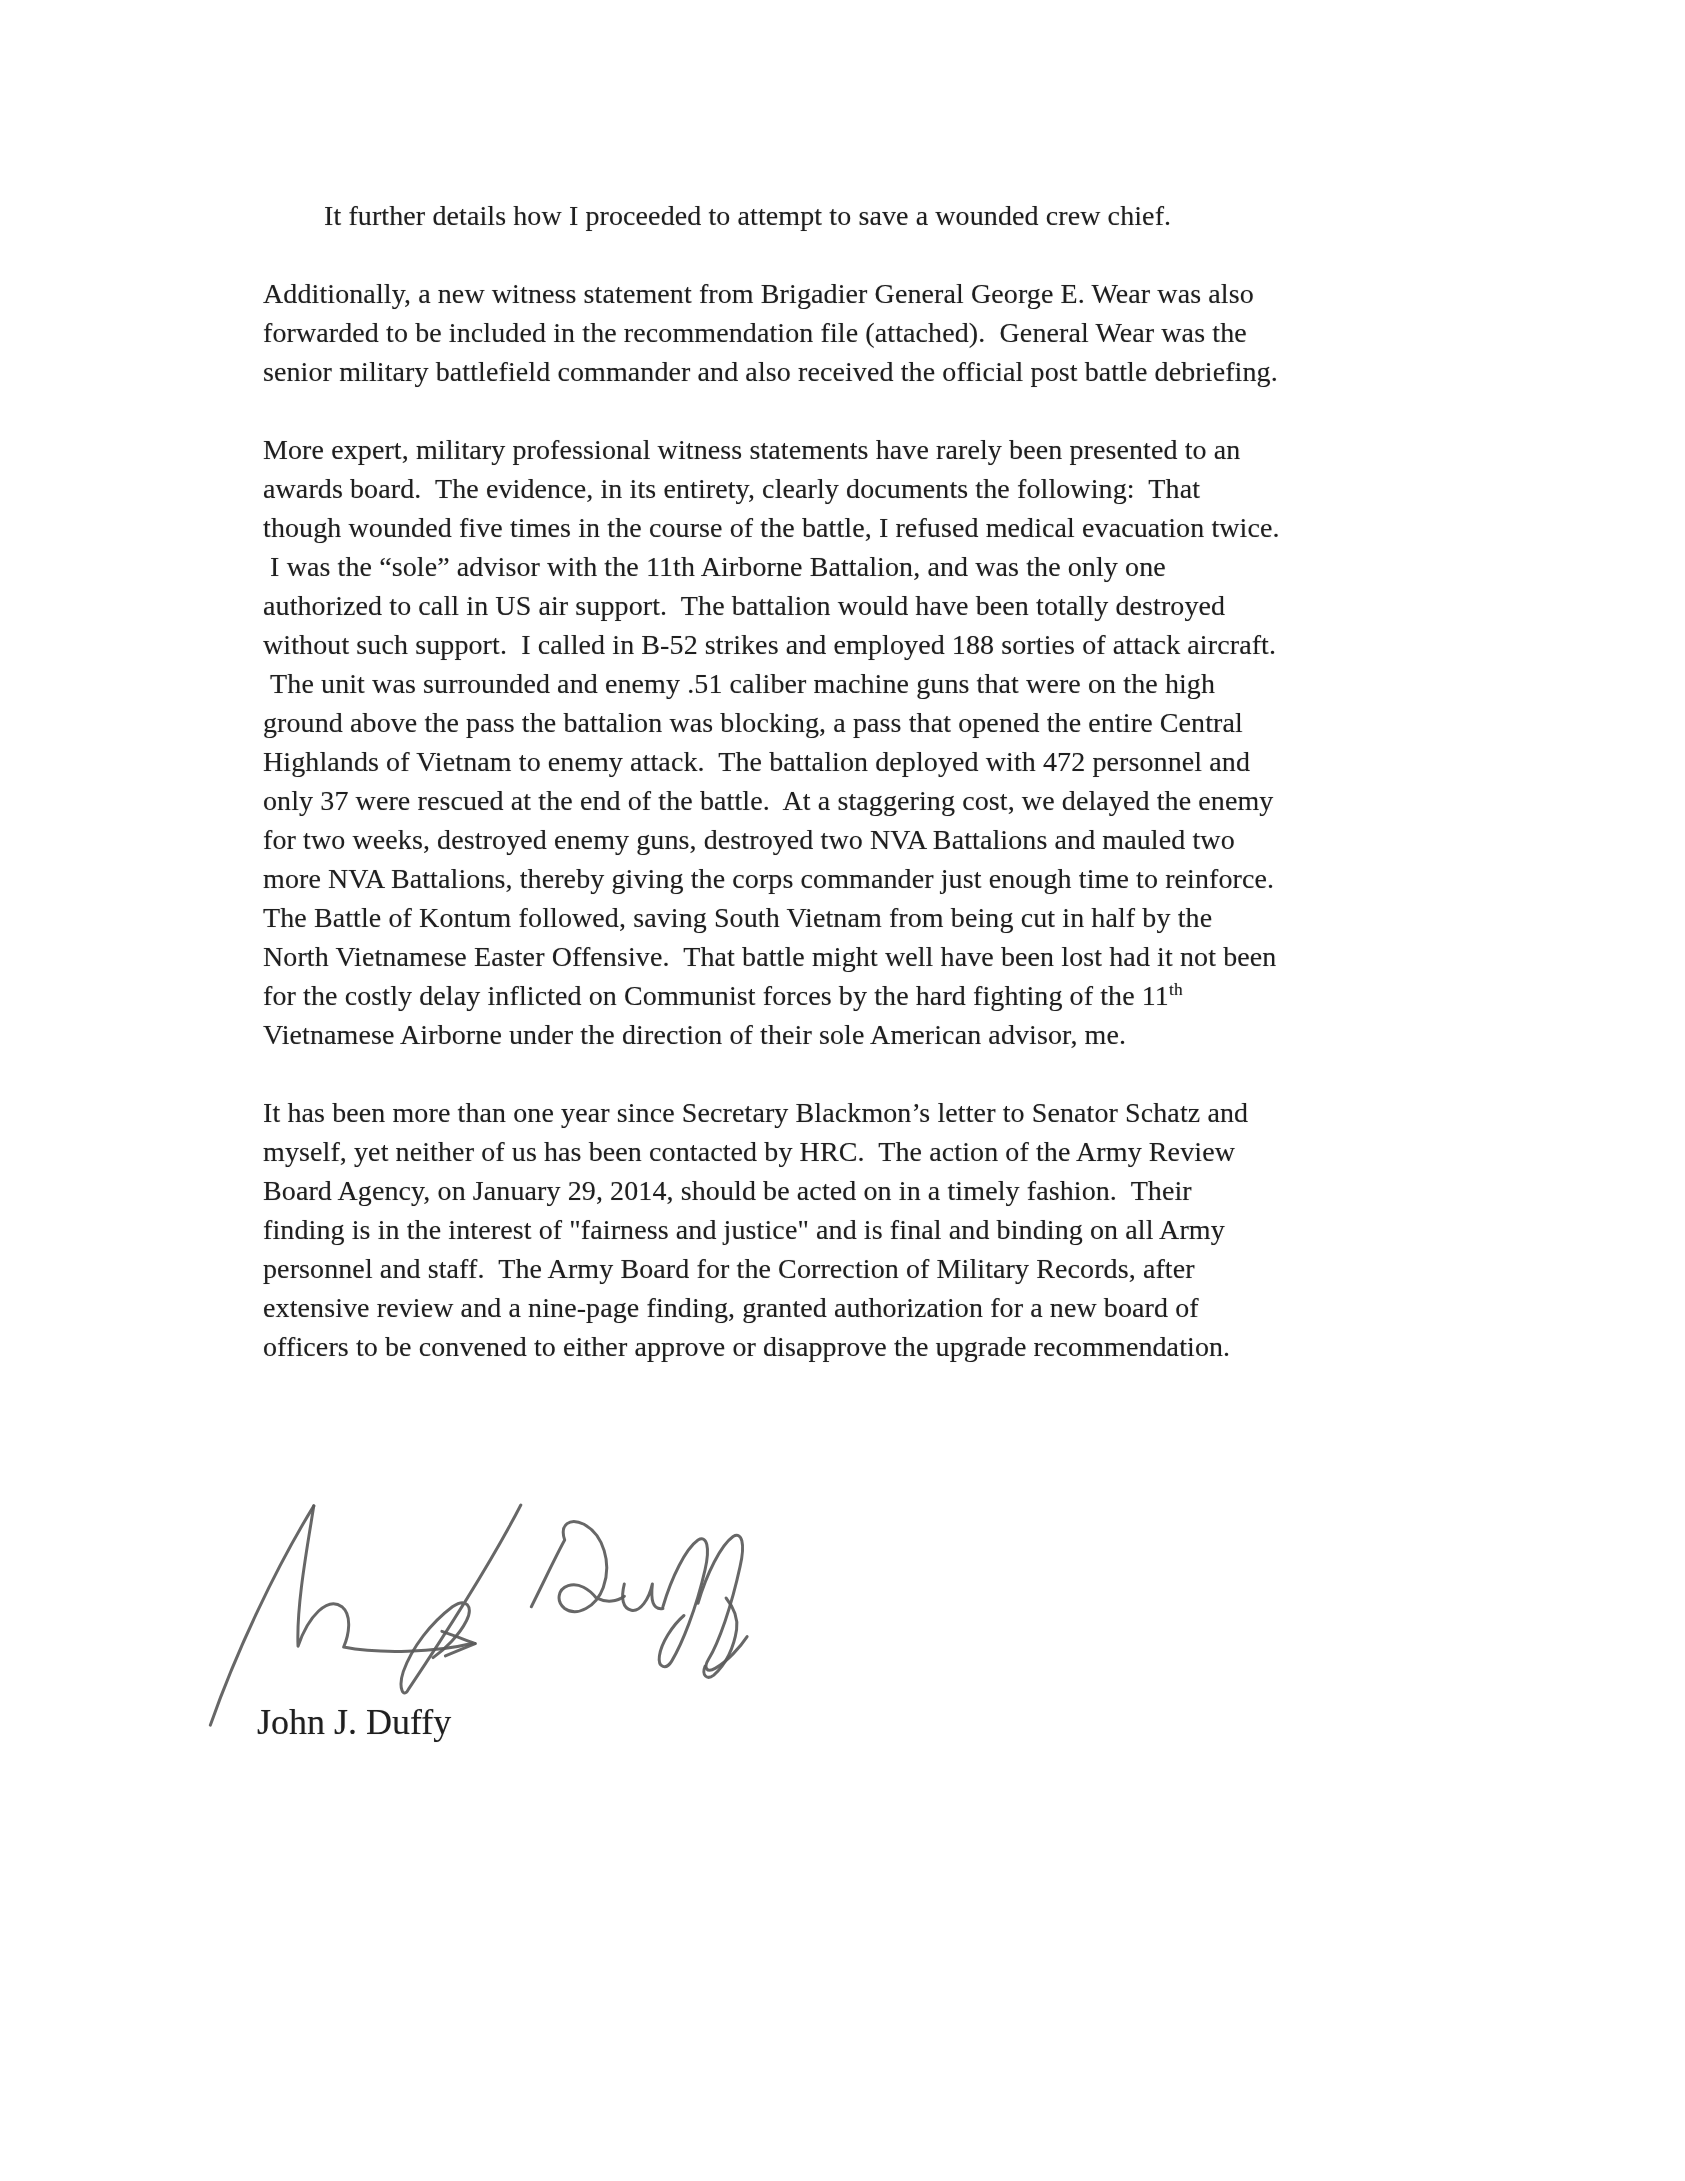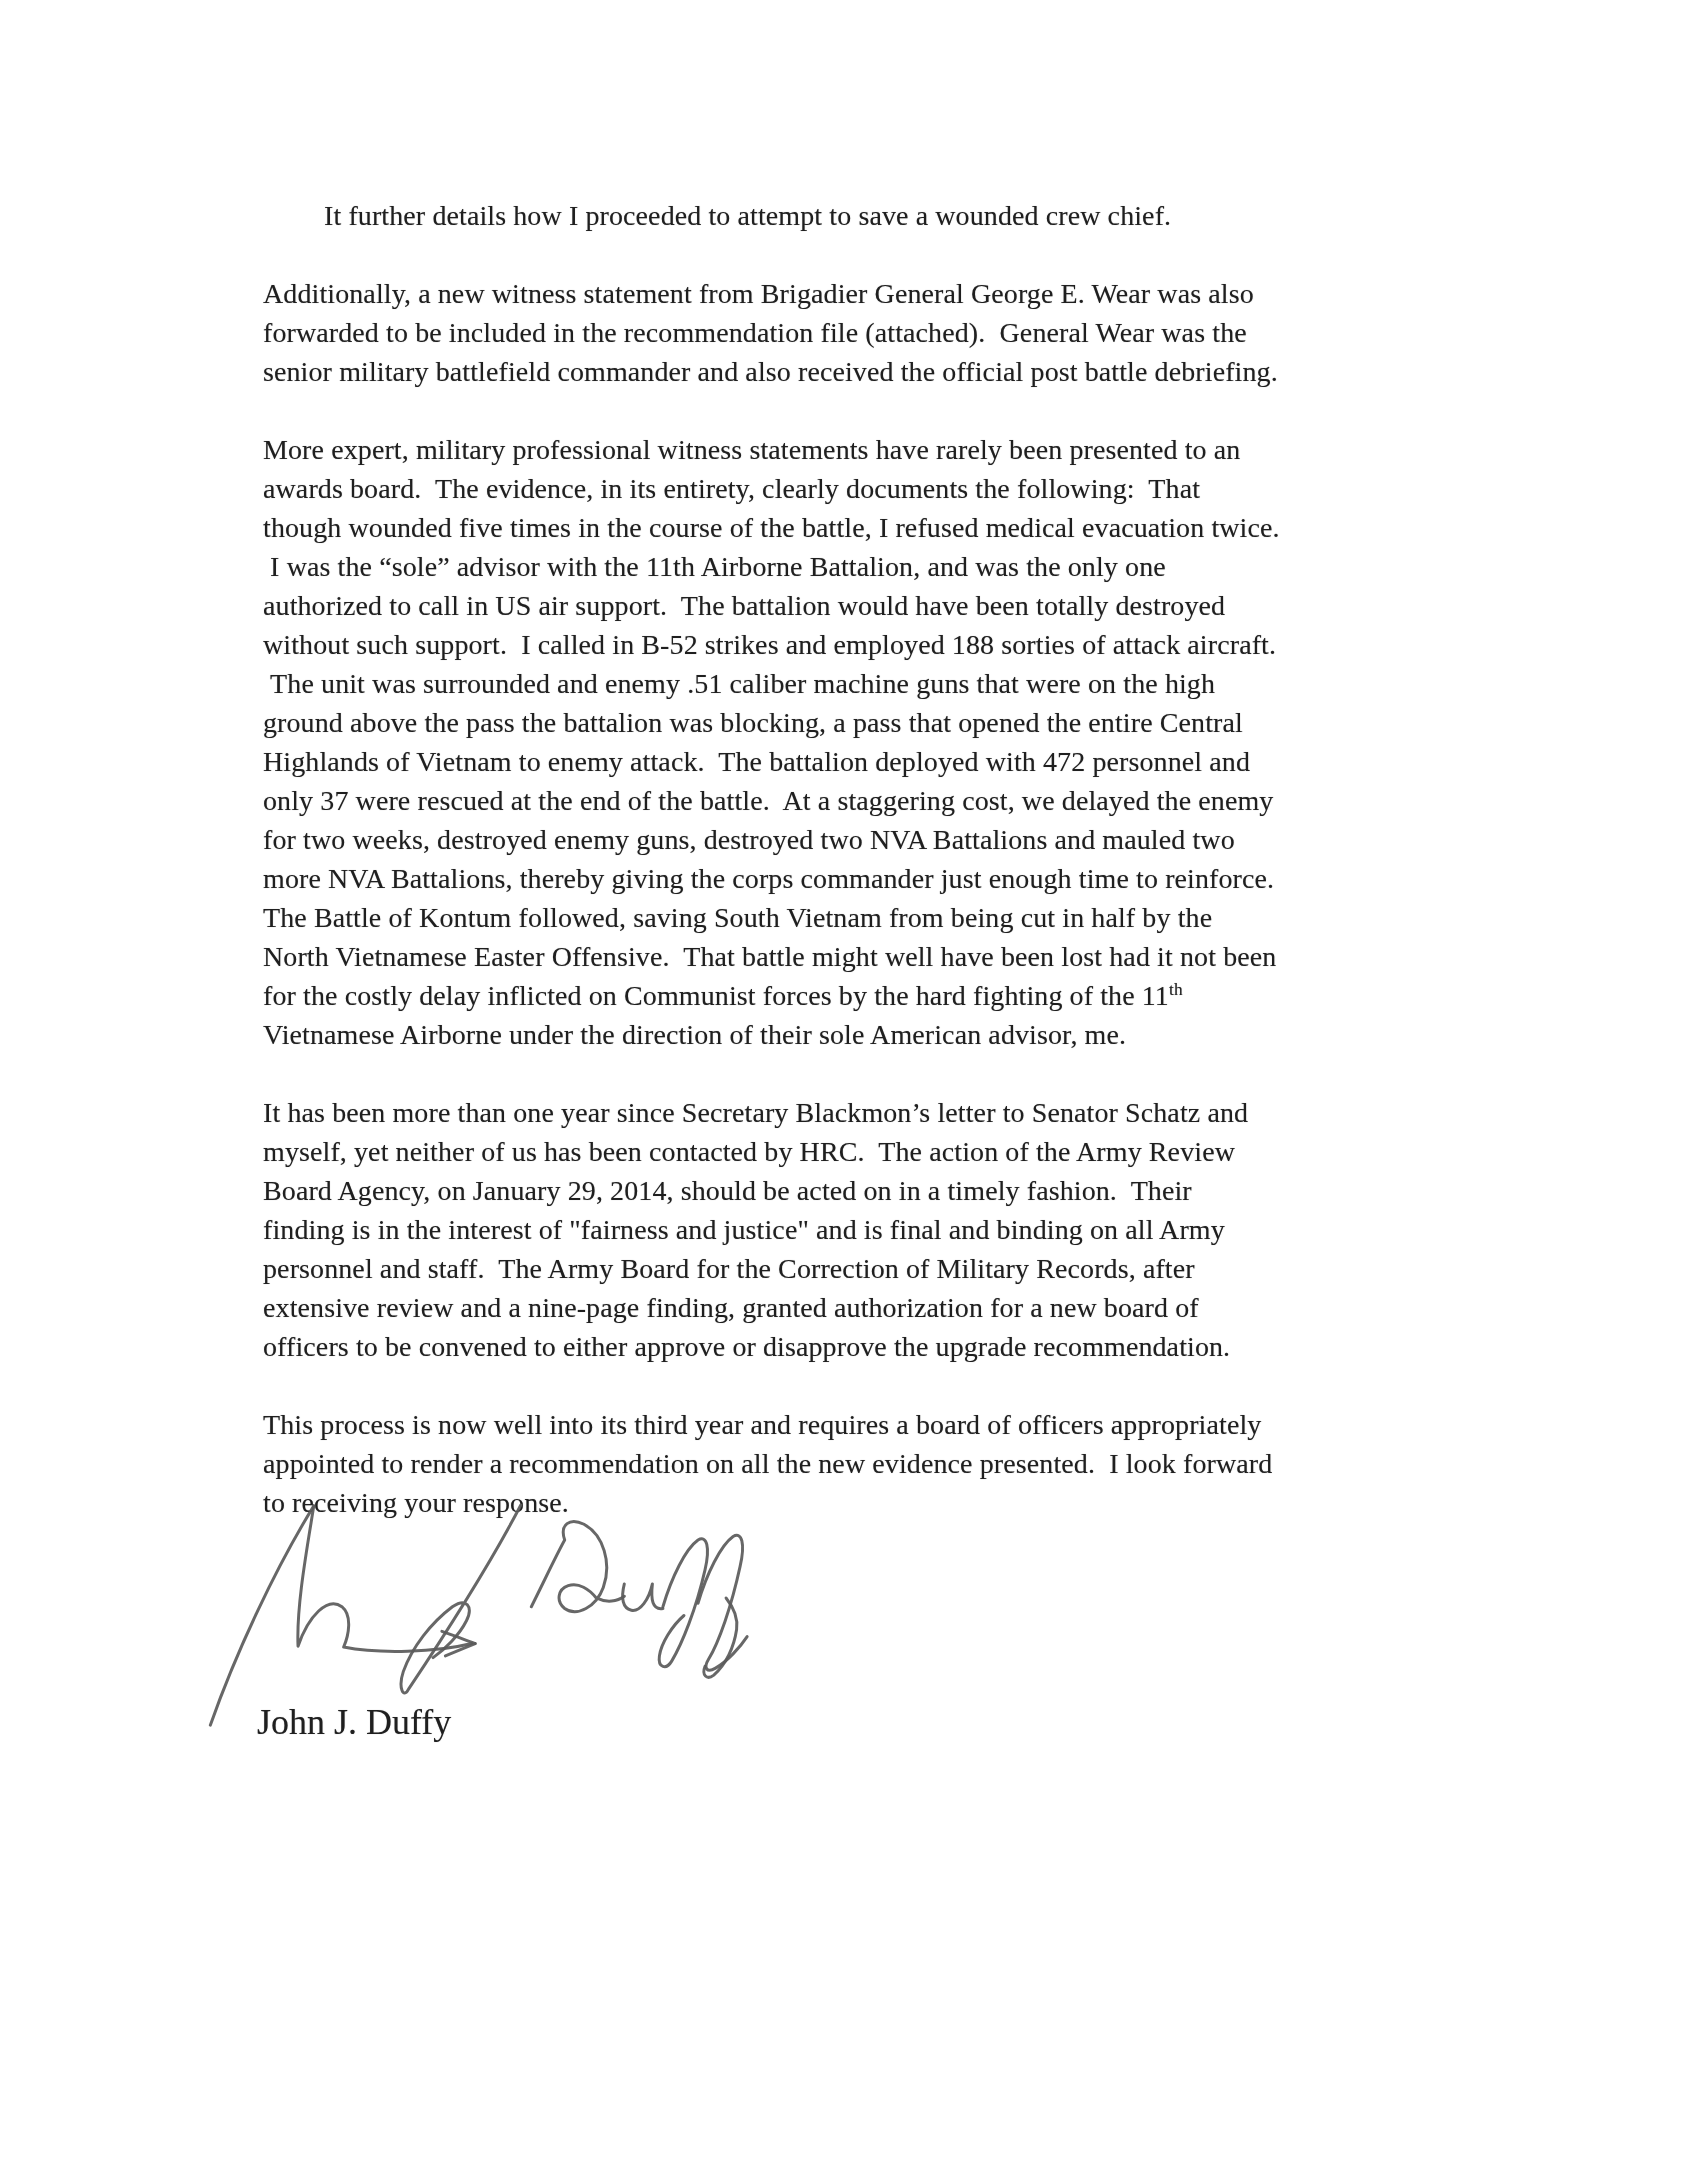--- a/index.html
+++ b/index.html
@@ -94,23 +94,20 @@
 North Vietnamese Easter Offensive.  That battle might well have been lost had it not been
 for the costly delay inflicted on Communist forces by the hard fighting of the 11<sup>th</sup>
 Vietnamese Airborne under the direction of their sole American advisor, me.</p>
       <p class="para">It has been more than one year since Secretary Blackmon’s letter to Senator Schatz and
 myself, yet neither of us has been contacted by HRC.  The action of the Army Review
 Board Agency, on January 29, 2014, should be acted on in a timely fashion.  Their
 finding is in the interest of "fairness and justice" and is final and binding on all Army
 personnel and staff.  The Army Board for the Correction of Military Records, after
 extensive review and a nine-page finding, granted authorization for a new board of
 officers to be convened to either approve or disapprove the upgrade recommendation.</p>
-      <p class="para">This process is now well into its third year and requires a board of officers appropriately
-appointed to render a recommendation on all the new evidence presented.  I look forward
-to receiving your response.</p>
     </div>
 
   <svg class="signature-svg" viewBox="0 0 700 320" xmlns="http://www.w3.org/2000/svg" aria-hidden="true">
 
     <path d="M 30 285 C 60 200, 105 105, 148 35"></path>
     <path d="M 148 35 C 140 85, 128 150, 130 195 C 142 160, 164 138, 180 150 C 192 160, 188 182, 182 196 C 222 204, 288 202, 328 192"></path>
     <path d="M 294 178 C 308 183, 322 188, 332 192"></path>
     <path d="M 298 206 C 310 201, 322 196, 332 192"></path>
 
     <path d="M 384 34 C 352 96, 300 178, 256 244 C 250 256, 244 242, 250 224 C 260 196, 282 168, 306 150 C 322 139, 330 150, 322 166 C 314 182, 298 198, 284 208"></path>

